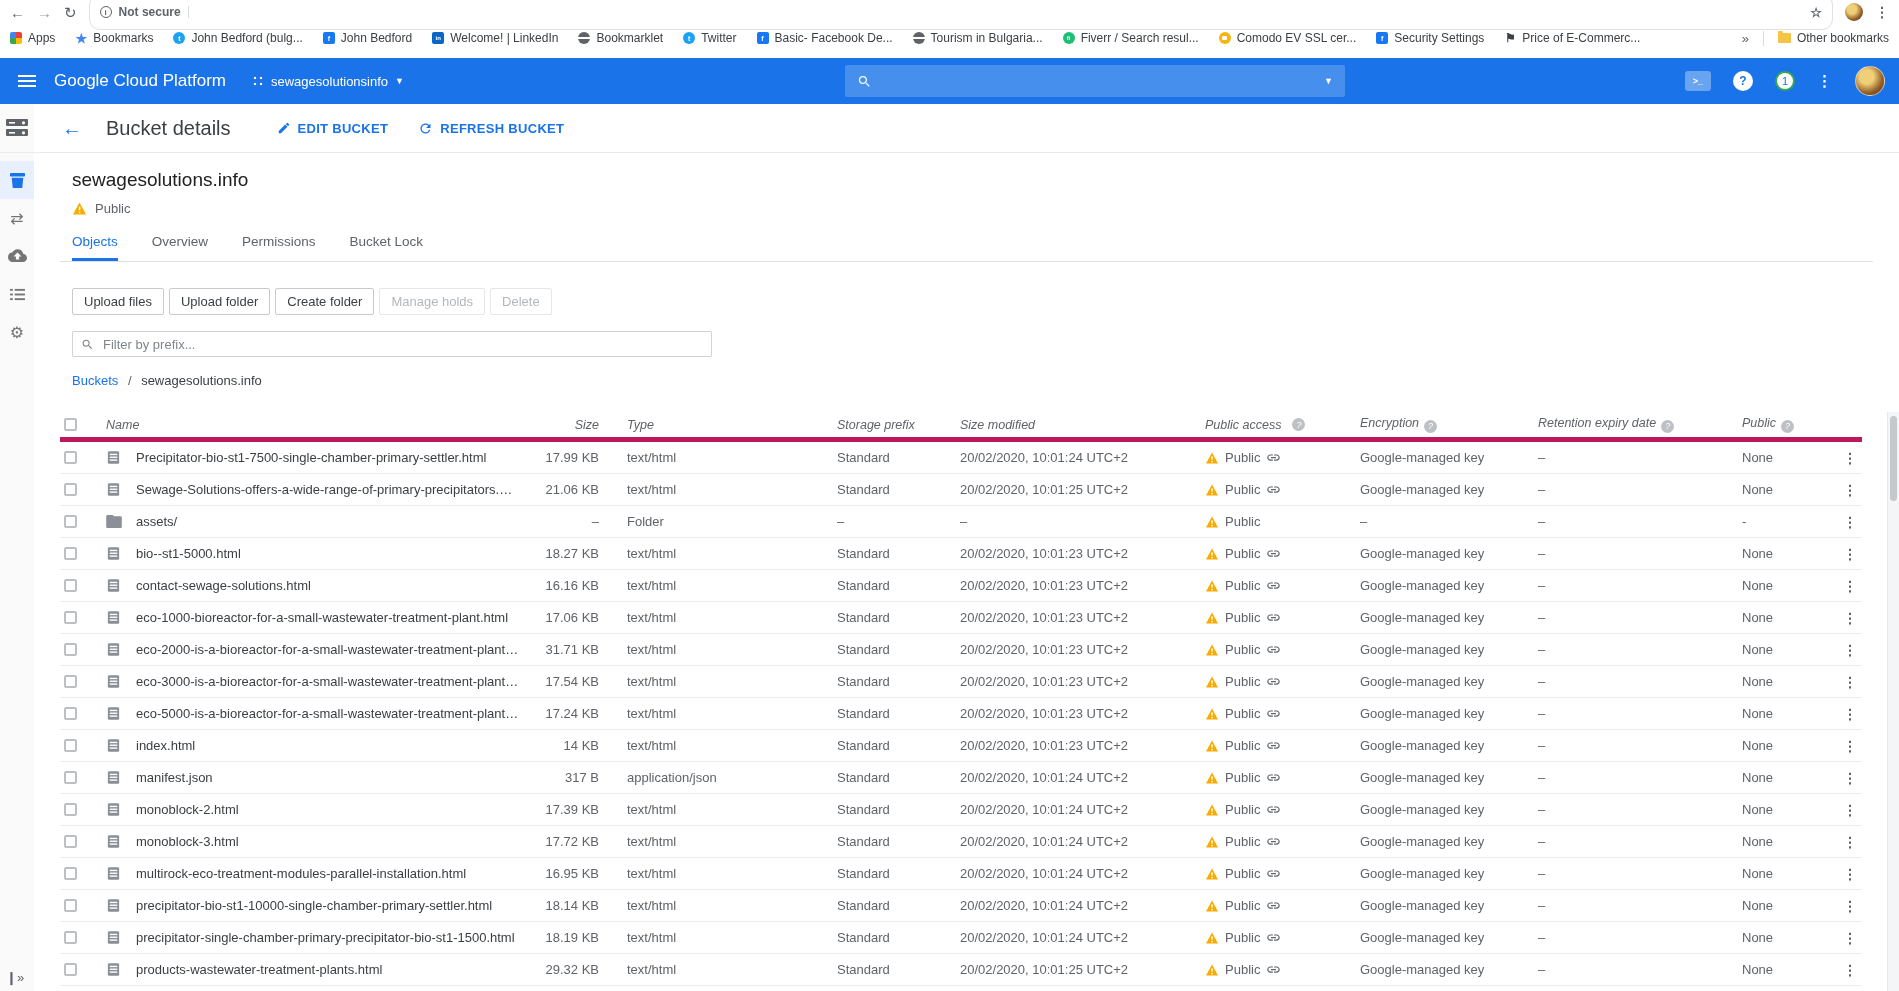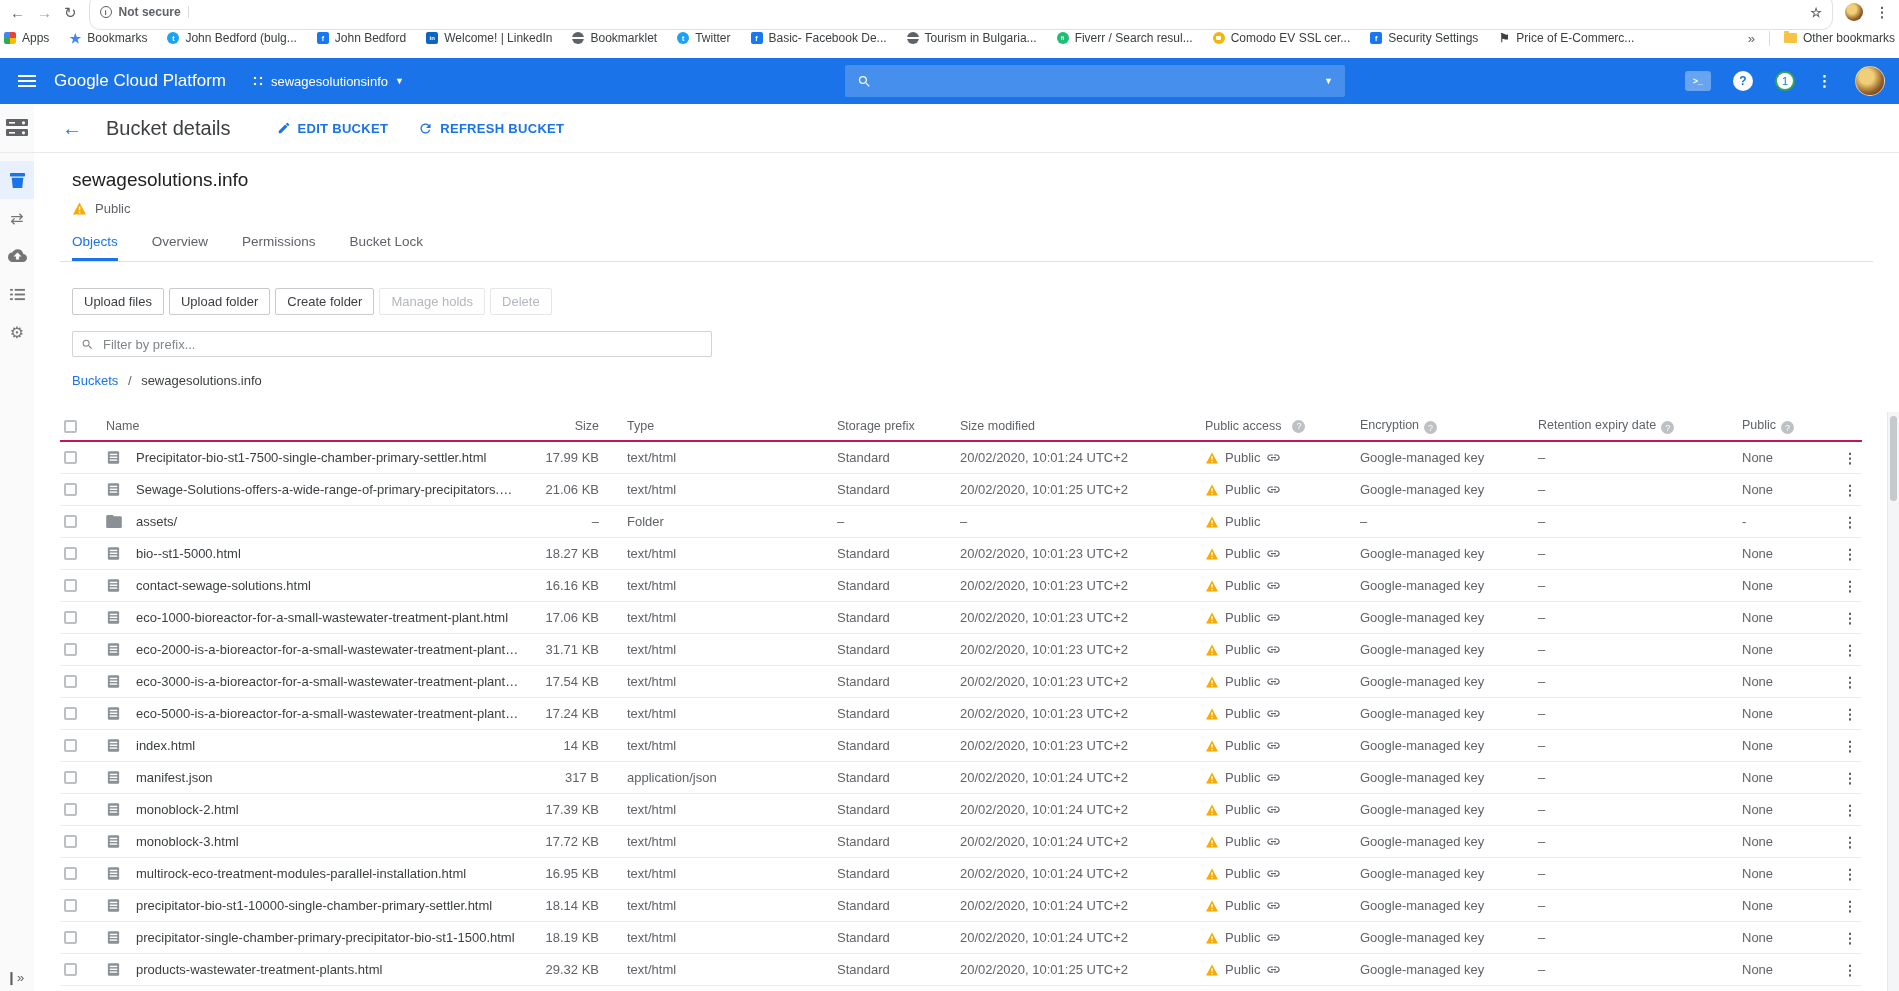--- a/index.html
+++ b/index.html
@@ -15,21 +15,21 @@
   .info-badge { width:12px; height:12px; border:1px solid #5f6368; border-radius:50%; color:#5f6368; font-size:8px; display:inline-flex; align-items:center; justify-content:center; flex:none; }
   .info-badge::before { content:"i"; }
   .sec-label { color:#5f6368; white-space:nowrap; }
   .ombar-div { width:1px; height:12px; background:#dadce0; flex:none; }
   .url-text { white-space:nowrap; overflow:hidden; text-overflow:ellipsis; flex:1; }
   .star { margin-left:auto; color:#5f6368; font-size:13px; }
   .mini-avatar { width:18px; height:18px; border-radius:50%; flex:none;
     background:radial-gradient(circle at 38% 35%, #f0cf79 0 28%, #96622a 62%, #43290d 100%); }
   .dots-v { color:#5f6368; font-size:14px; font-weight:bold; }
 
-  .bookmarks-bar { height:28px; display:flex; align-items:center; padding:0 4px; gap:20px; font-size:12px; color:#3c4043; background:#fff; }
+  .bookmarks-bar { height:28px; display:flex; align-items:center; padding:0 10px; gap:20px; font-size:12px; color:#3c4043; background:#fff; }
   .bm-item { display:inline-flex; align-items:center; gap:6px; white-space:nowrap; }
   .bi { width:12px; height:12px; border-radius:2px; display:inline-flex; align-items:center; justify-content:center; font-size:7px; color:#fff; flex:none; font-weight:bold; line-height:1; }
   .apps-grid-icon  { background:conic-gradient(#ea4335 0 25%, #fbbc05 0 50%, #34a853 0 75%, #4285f4 0); }
   .star-icon { background:none; color:#4285f4; font-size:13px; }
   .star-icon::before { content:"★"; }
   .twitter-icon { background:#1da1f2; border-radius:50%; }
   .twitter-icon::before { content:"t"; }
   .facebook-icon { background:#1877f2; }
   .facebook-icon::before { content:"f"; }
   .linkedin-icon { background:#0a66c2; }
@@ -96,21 +96,21 @@
   .filter-box input { border:none; outline:none; flex:1; font-family:inherit; font-size:13px; color:#3c4043; }
   .filter-box input::placeholder { color:#80868b; }
   .breadcrumb { margin:16px 0 0 12px; font-size:13px; }
   .breadcrumb .root { color:#1a73e8; }
   .breadcrumb .sep { color:#5f6368; margin:0 6px; }
   .breadcrumb .cur { color:#3c4043; }
 
   
   .obj-table { margin-top:24px; width:1802px; font-size:13px; }
   .t-row { display:flex; align-items:center; height:32px; border-bottom:1px solid #ececec; color:#5f6368; }
-  .t-head { height:30px; border-bottom:2px solid #be185d; color:#5f6368; font-size:12.5px; }
+  .t-head { height:30px; border-bottom:5px solid #be185d; color:#5f6368; font-size:12.5px;font-style:italic; }
   .cell { flex:none; white-space:nowrap; overflow:hidden; text-overflow:ellipsis; }
   .cell-cb { width:46px; display:flex; align-items:center; padding-left:4px; }
   .cb { width:13px; height:13px; border:2px solid #bcc0c5; border-radius:2px; background:#fff; display:inline-block; }
   .cell-icon { width:30px; display:flex; align-items:center; }
   .cell-name { width:383px; color:#3c4043; }
   .cell-namehdr { width:413px; color:#5f6368; }
   .cell-size { width:80px; text-align:right; margin-right:28px; }
   .cell-type { width:210px; }
   .cell-storage { width:123px; }
   .cell-modified { width:245px; }

